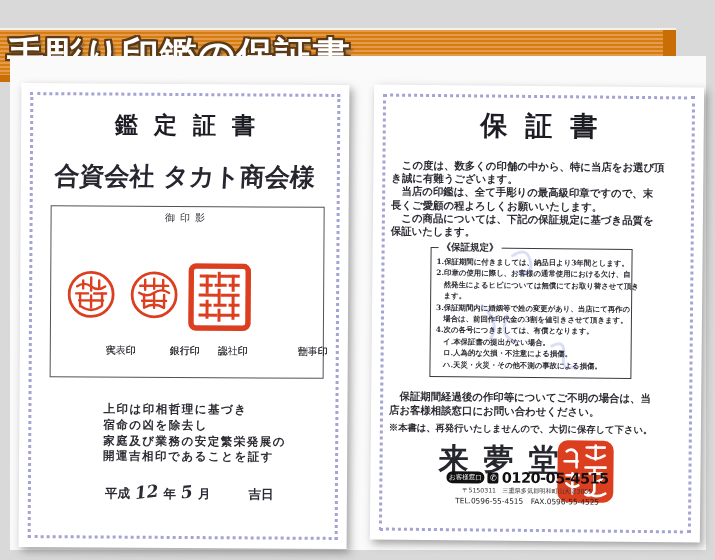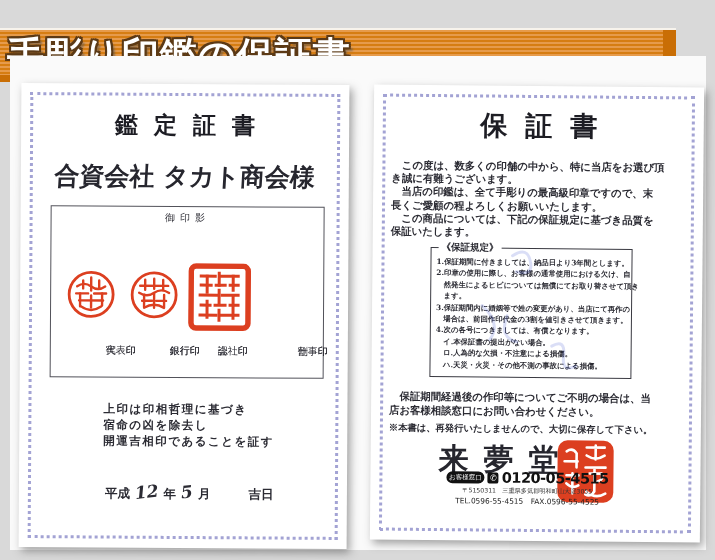--- a/index.html
+++ b/index.html
@@ -136,20 +136,21 @@
       <span style="left:12px"><span>実　印</span><br><span>代表印</span></span>
       <span style="left:76px"><span>銀行印</span><br><span>銀行印</span></span>
       <span style="left:124px"><span>認　印</span><br><span>会社印</span></span>
       <span style="left:204px"><span>仕事印</span><br><span>割　印</span></span>
     </div>
   </div>
 
   <div class="l-statement">
     <div>上印は印相哲理に基づき</div>
     <div>宿命の凶を除去し</div>
+    <div>家庭及び業務の安定繁栄発展の</div>
     <div>開運吉相印であることを証す</div>
   </div>
 
   <div class="l-date">
     <span>平成</span><span class="hand">12</span><span>年</span><span class="hand">5</span><span>月</span><span class="kichi">吉日</span>
   </div>
 </div>
 
 <div class="paper paper-right">
   <div class="lace"></div>

